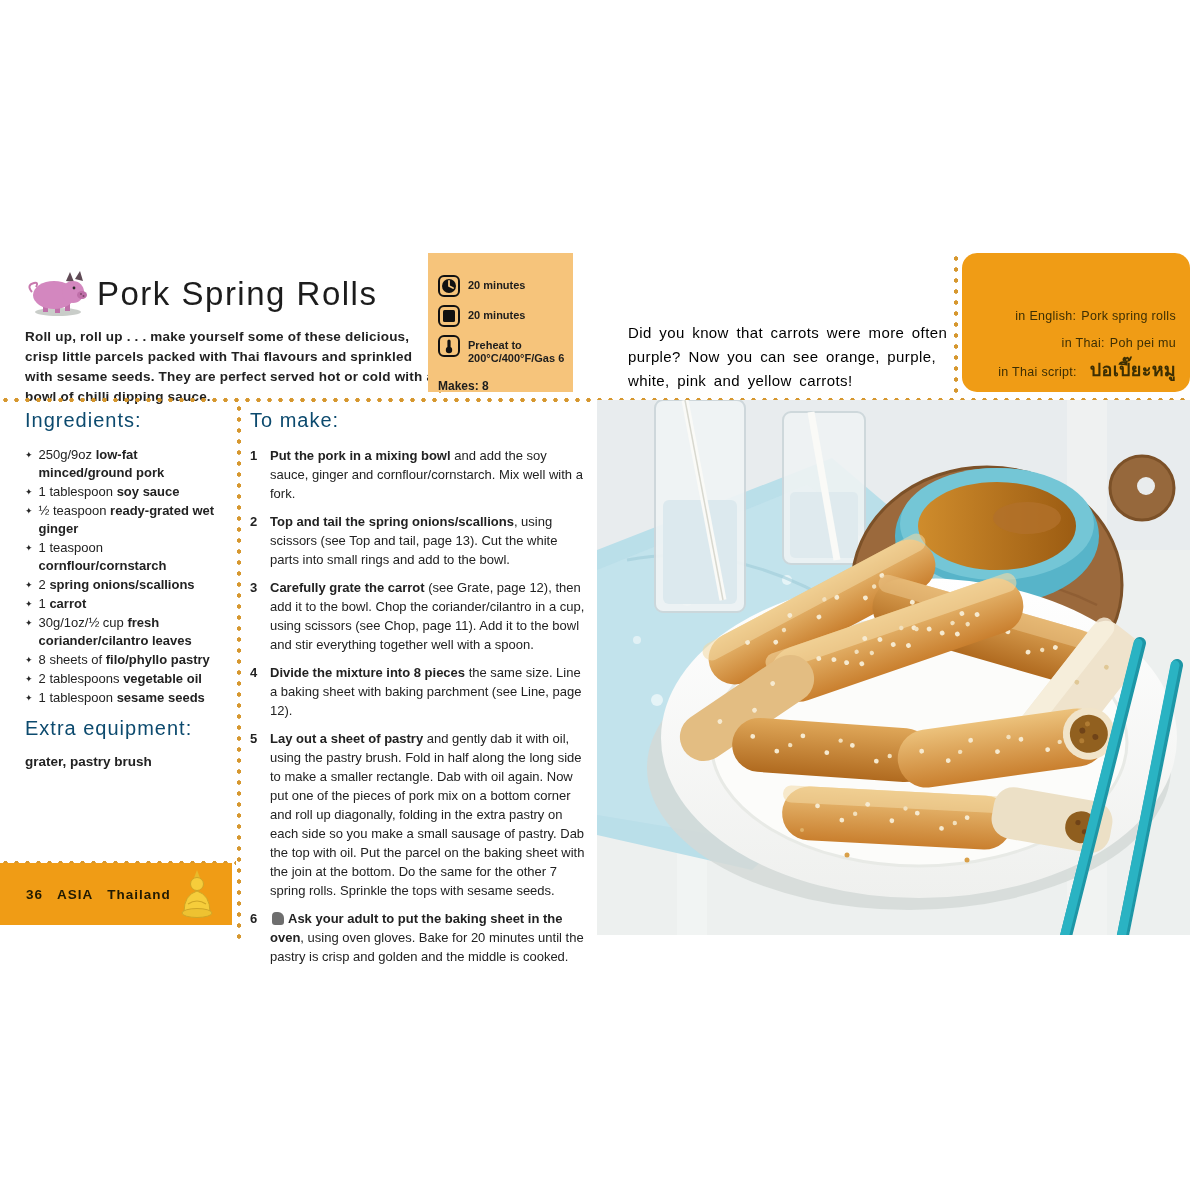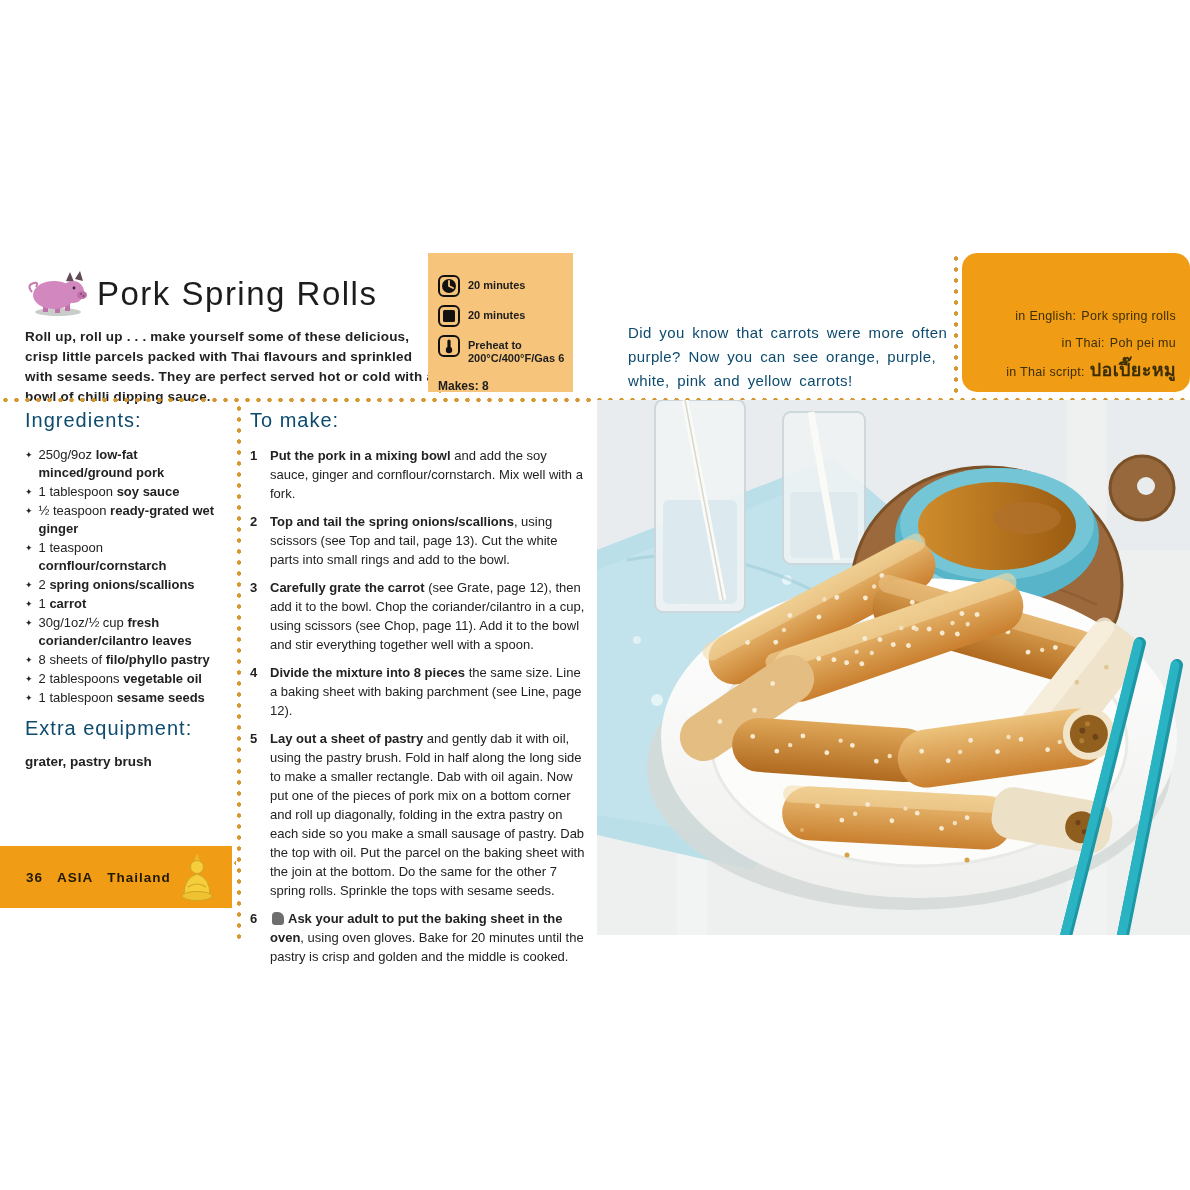--- a/index.html
+++ b/index.html
@@ -25,28 +25,28 @@
   .timing-box{position:absolute;left:428px;top:0;width:145px;height:139px;background:#f6c47b;
               padding:0;box-sizing:border-box;}
   .t-row{display:flex;align-items:flex-start;gap:8px;margin:8px 0 0 10px;}
   .t-row:first-child{margin-top:22px;}
   .t-icon{flex:0 0 auto;width:22px;height:22px;}
   .t-label{font-size:11px;line-height:13px;padding-top:4px;color:#1d1d1d;font-weight:600;}
   .makes{margin:14px 0 4px 10px;font-size:12px;font-weight:600;color:#1d1d1d;}
 
   
   .fact{position:absolute;left:628px;top:68px;width:325px;font-size:15px;line-height:24px;
-        letter-spacing:.4px;word-spacing:3px;color:#0c4a6e;}
+        letter-spacing:.4px;word-spacing:3px;color:#000000;}
 
   
   .translation-box{position:absolute;left:962px;top:0;width:228px;height:139px;background:#f09c15;
                    box-sizing:border-box;padding:50px 14px 0 10px;text-align:right;border-radius:15px;}
   .tl-line{font-size:12.5px;line-height:27px;color:#3c2e03;letter-spacing:.3px;}
   .tl-label{margin-right:5px;}
-  .thai{font-size:18px;font-weight:700;}
+  .thai{font-size:18px;font-weight:700;margin-left:8px;}
 
   
   .ingredients{position:absolute;left:25px;top:156px;width:208px;}
   .col-heading{font-size:20px;letter-spacing:1px;color:#0c4a6e;font-weight:500;margin:0 0 14px 0;}
   .ing-list{list-style:none;margin:0;padding:0;font-size:13px;line-height:18px;}
   .ing{display:flex;gap:6px;margin-bottom:1px;}
   .bullet{flex:0 0 auto;font-size:9px;line-height:18px;color:#262626;}
   .ing b{font-weight:700;}
   .extra-heading{margin-top:10px;}
   .extra-text{font-size:13.5px;font-weight:600;}
@@ -57,21 +57,21 @@
   .step{display:flex;gap:8px;margin-bottom:9px;}
   .step .num{flex:0 0 12px;font-weight:600;}
   .step b{font-weight:700;}
   .adult-icon{display:inline-block;width:12px;height:13px;background:#6e6e6e;
               border-radius:4px 6px 3px 3px;margin:0 4px 0 2px;vertical-align:-2px;}
 
   
   .photo{position:absolute;left:597px;top:147px;width:593px;height:535px;}
 
   
-  .footer-bar{position:absolute;left:0;top:593px;width:232px;height:62px;background:#f09c15;
+  .footer-bar{position:absolute;left:0;top:610px;width:232px;height:62px;background:#f09c15;
               display:flex;align-items:center;}
   .footer-text{margin-left:26px;font-size:13.5px;letter-spacing:1px;color:#201a02;font-weight:600;
                display:flex;gap:14px;}
   .buddha{margin-left:auto;margin-right:14px;}
 </style>
 </head>
 <body>
 
 <div class="page">
   <div class="content">

